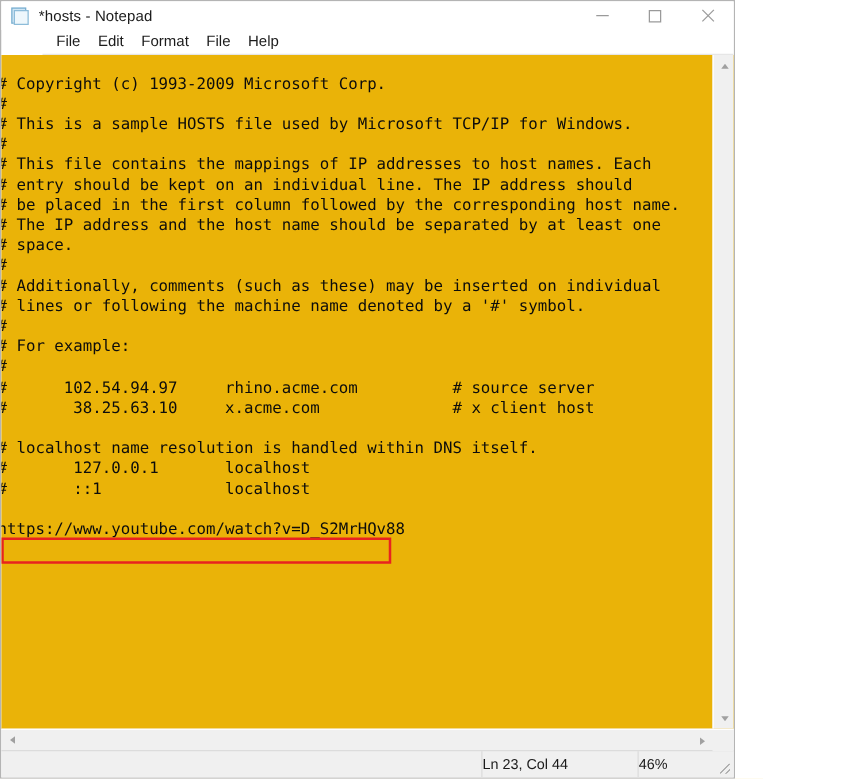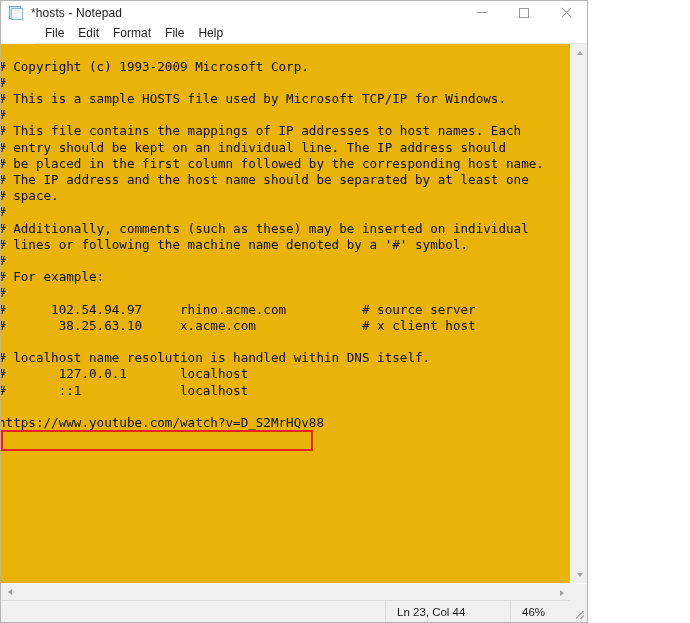--- a/index.html
+++ b/index.html
@@ -245,21 +245,20 @@
     align-items: stretch;
     font-size: 11.5px;
     color: #1b1b1b;
     box-sizing: border-box;
   }
   #status-spacer { flex: 1 1 auto; }
   .status-cell {
     display: flex;
     align-items: center;
     border-left: 1px solid #dcdcdc;
-    padding-left: 11px;
     white-space: nowrap;
     box-sizing: border-box;
   }
   #status-cursor   { width: 125px; }
   #status-zoom     { width: 60px; }
   #status-eol      { width: 107px; }
   #status-encoding { width: 82px; }
   #status-grip {
     width: 17px;
     position: relative;

